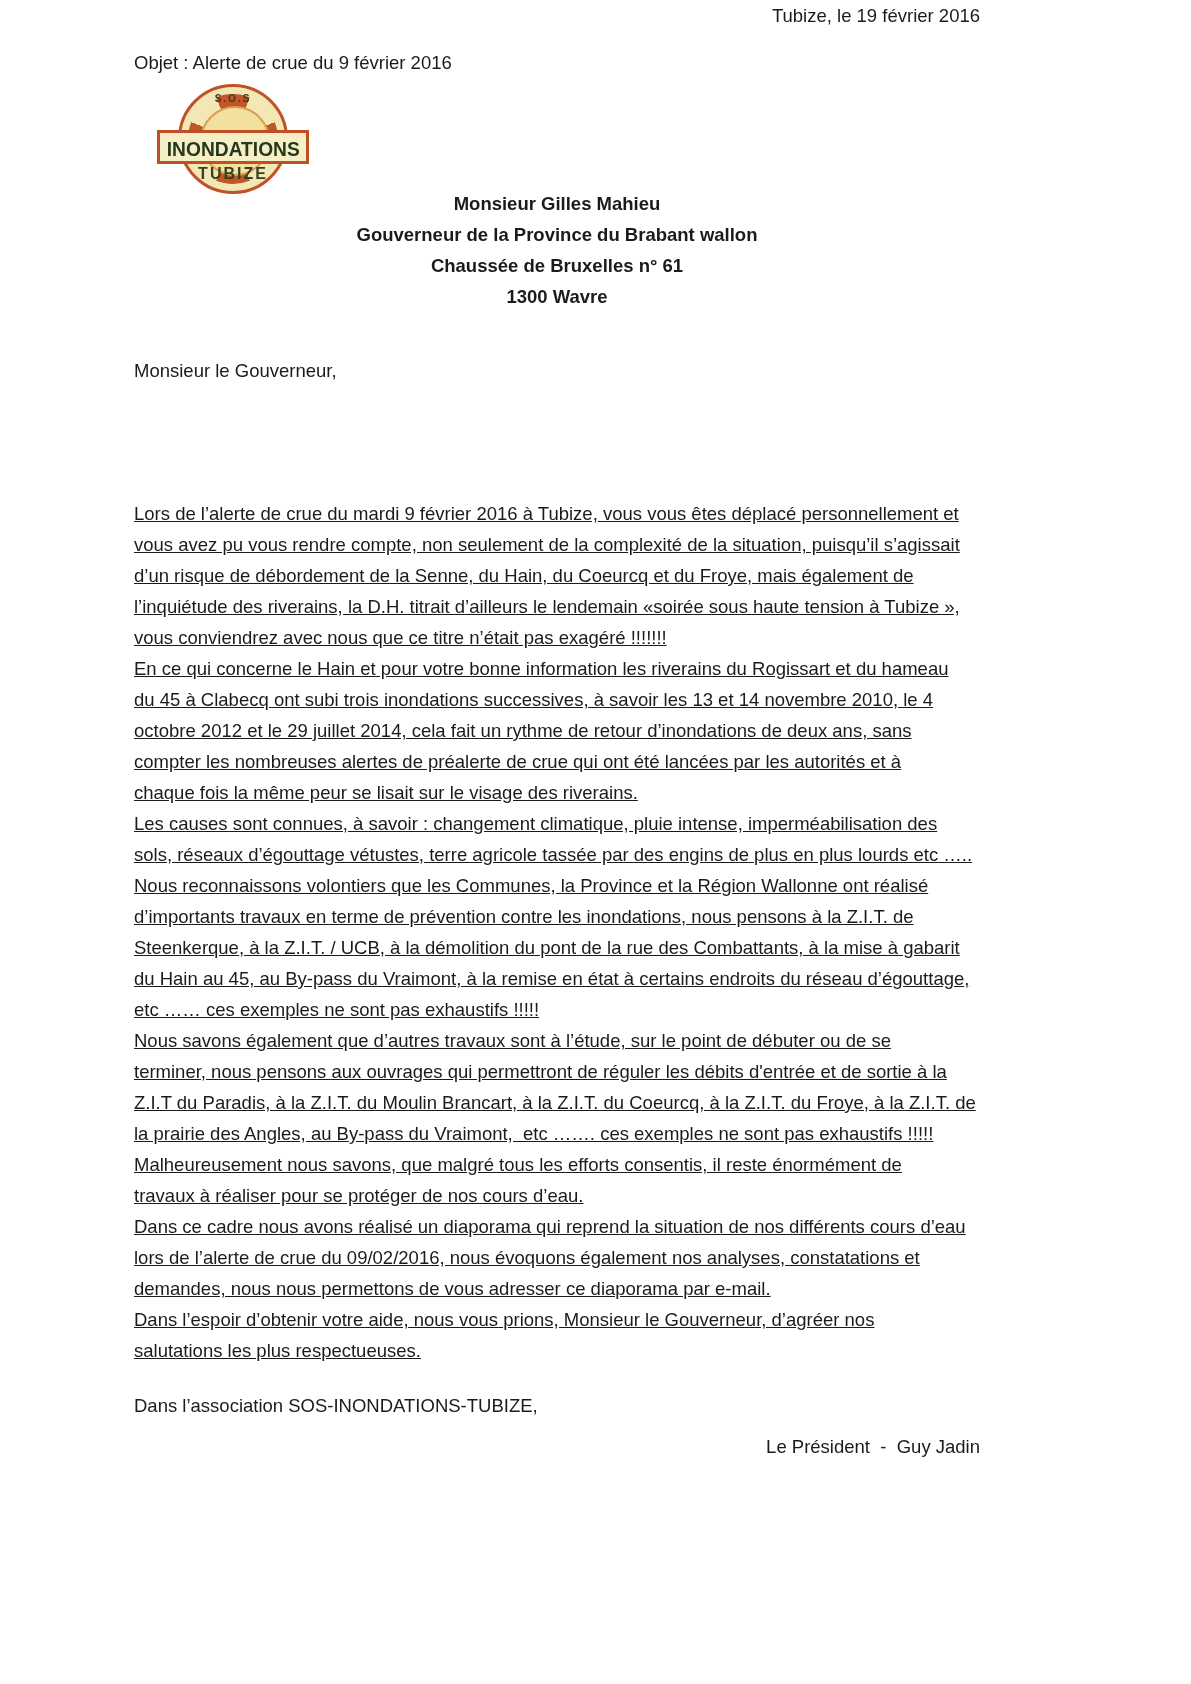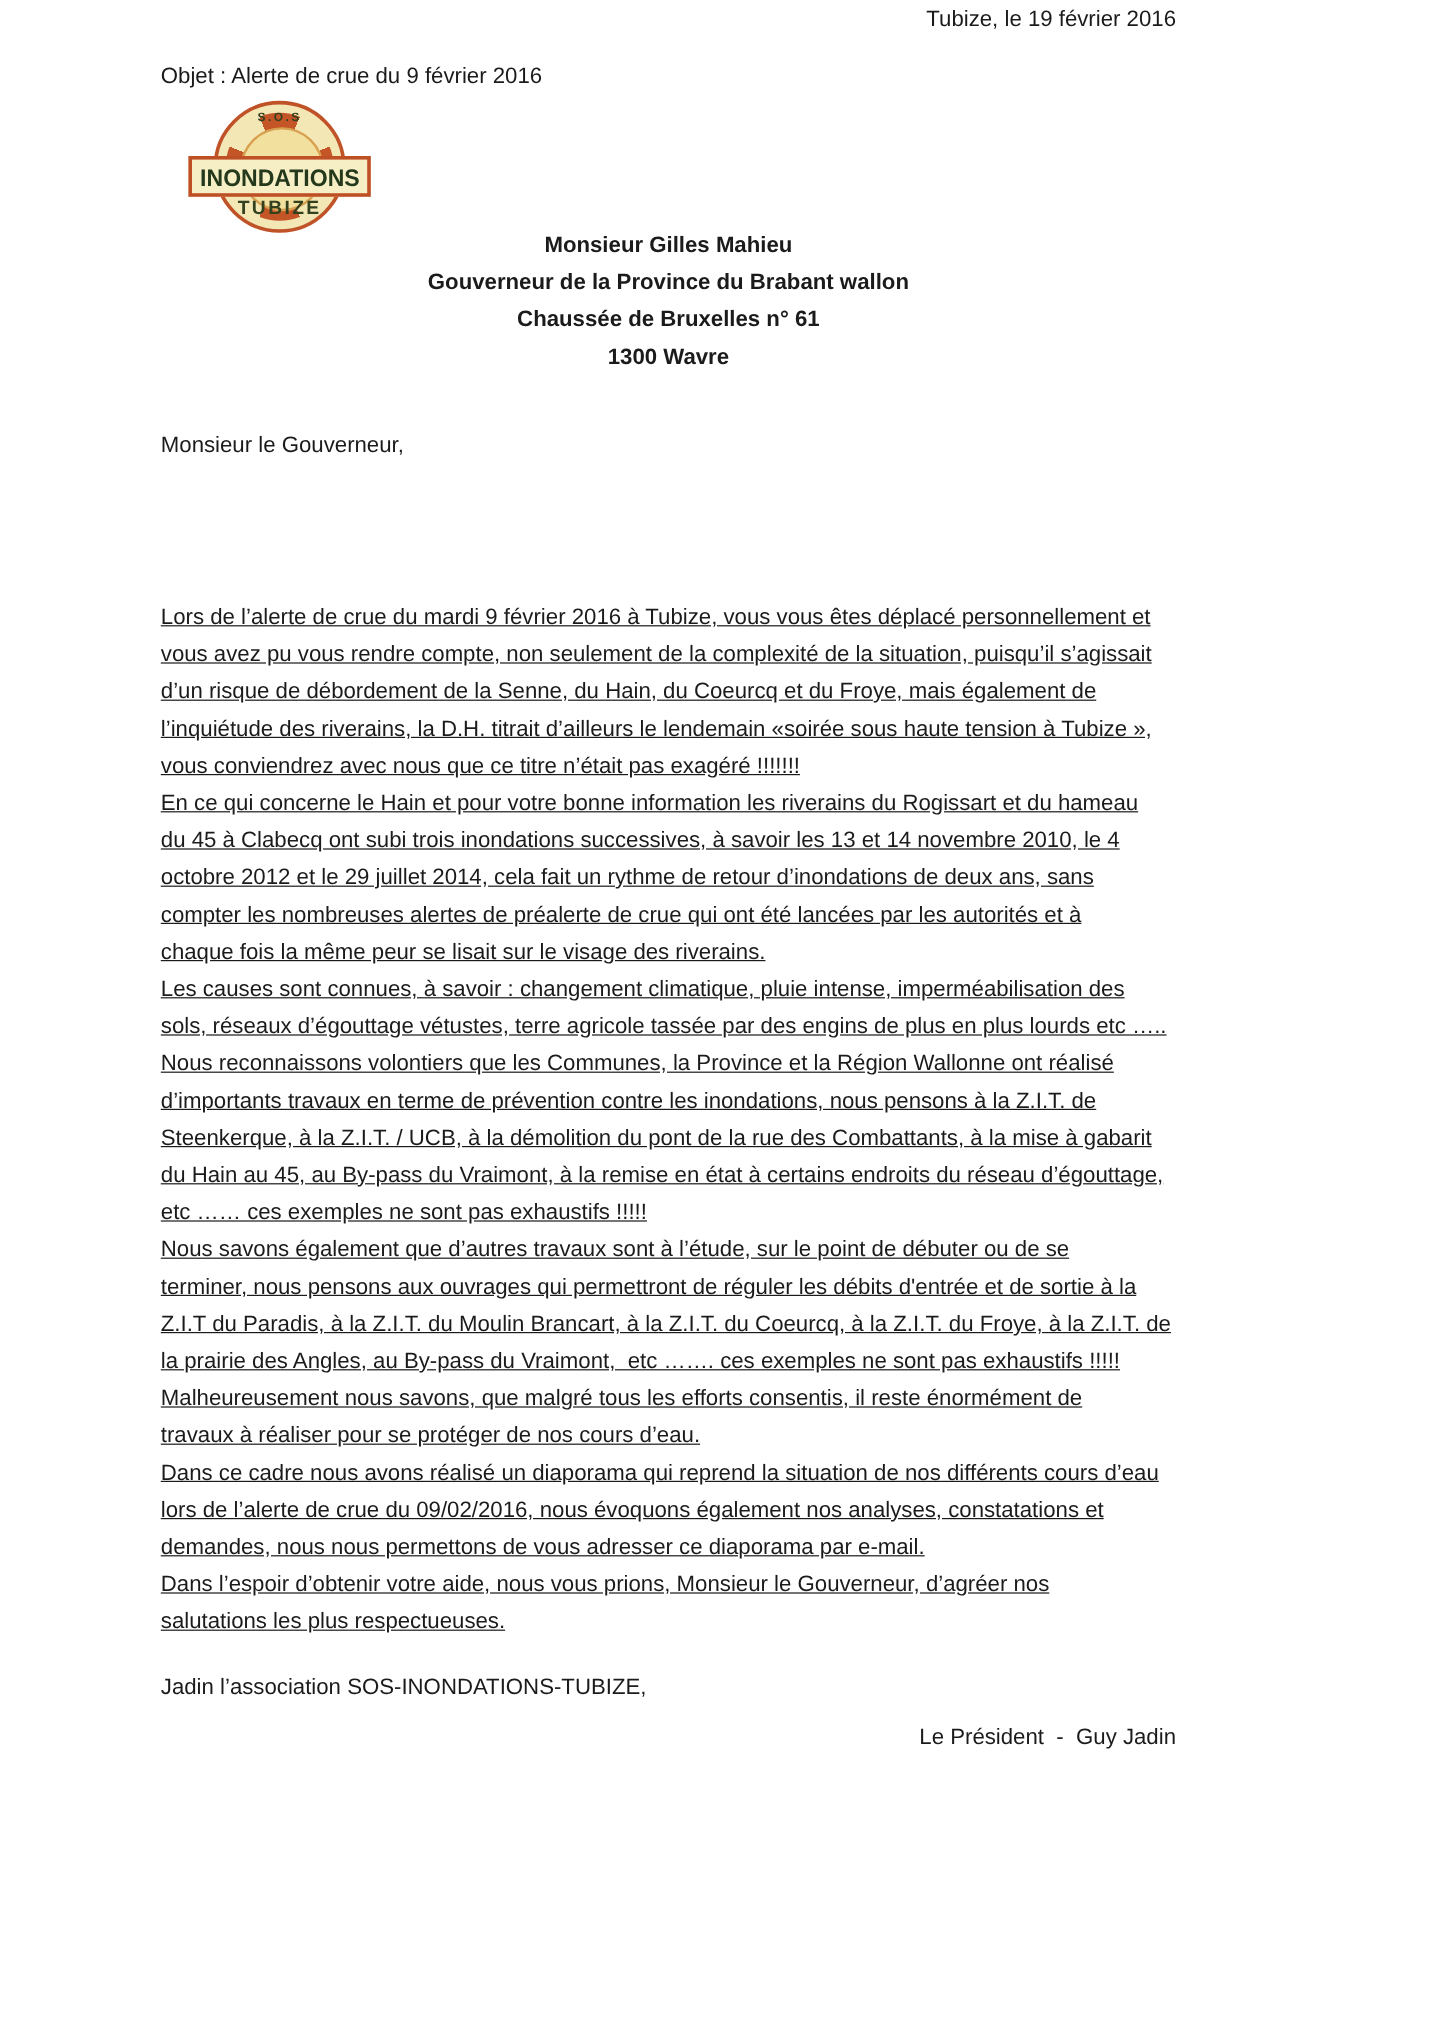--- a/index.html
+++ b/index.html
@@ -90,18 +90,18 @@
     <div class="recipient">
       
     <div class="r-line">Monsieur Gilles Mahieu</div><div class="r-line">Gouverneur de la Province du Brabant wallon</div><div class="r-line">Chaussée de Bruxelles n° 61</div><div class="r-line">1300 Wavre</div></div>
 
     <div class="salutation">Monsieur le Gouverneur,</div>
 
     <div class="body-block">
       
     <div class="b-line">Lors de l’alerte de crue du mardi 9 février 2016 à Tubize, vous vous êtes déplacé personnellement et</div><div class="b-line">vous avez pu vous rendre compte, non seulement de la complexité de la situation, puisqu’il s’agissait</div><div class="b-line">d’un risque de débordement de la Senne, du Hain, du Coeurcq et du Froye, mais également de</div><div class="b-line">l’inquiétude des riverains, la D.H. titrait d’ailleurs le lendemain «soirée sous haute tension à Tubize »,</div><div class="b-line">vous conviendrez avec nous que ce titre n’était pas exagéré !!!!!!!</div><div class="b-line">En ce qui concerne le Hain et pour votre bonne information les riverains du Rogissart et du hameau</div><div class="b-line">du 45 à Clabecq ont subi trois inondations successives, à savoir les 13 et 14 novembre 2010, le 4</div><div class="b-line">octobre 2012 et le 29 juillet 2014, cela fait un rythme de retour d’inondations de deux ans, sans</div><div class="b-line">compter les nombreuses alertes de préalerte de crue qui ont été lancées par les autorités et à</div><div class="b-line">chaque fois la même peur se lisait sur le visage des riverains.</div><div class="b-line">Les causes sont connues, à savoir : changement climatique, pluie intense, imperméabilisation des</div><div class="b-line">sols, réseaux d’égouttage vétustes, terre agricole tassée par des engins de plus en plus lourds etc …..</div><div class="b-line">Nous reconnaissons volontiers que les Communes, la Province et la Région Wallonne ont réalisé</div><div class="b-line">d’importants travaux en terme de prévention contre les inondations, nous pensons à la Z.I.T. de</div><div class="b-line">Steenkerque, à la Z.I.T. / UCB, à la démolition du pont de la rue des Combattants, à la mise à gabarit</div><div class="b-line">du Hain au 45, au By-pass du Vraimont, à la remise en état à certains endroits du réseau d’égouttage,</div><div class="b-line">etc …… ces exemples ne sont pas exhaustifs !!!!!</div><div class="b-line">Nous savons également que d’autres travaux sont à l’étude, sur le point de débuter ou de se</div><div class="b-line">terminer, nous pensons aux ouvrages qui permettront de réguler les débits d'entrée et de sortie à la</div><div class="b-line">Z.I.T du Paradis, à la Z.I.T. du Moulin Brancart, à la Z.I.T. du Coeurcq, à la Z.I.T. du Froye, à la Z.I.T. de</div><div class="b-line">la prairie des Angles, au By-pass du Vraimont,  etc ……. ces exemples ne sont pas exhaustifs !!!!!</div><div class="b-line">Malheureusement nous savons, que malgré tous les efforts consentis, il reste énormément de</div><div class="b-line">travaux à réaliser pour se protéger de nos cours d’eau.</div><div class="b-line">Dans ce cadre nous avons réalisé un diaporama qui reprend la situation de nos différents cours d’eau</div><div class="b-line">lors de l’alerte de crue du 09/02/2016, nous évoquons également nos analyses, constatations et</div><div class="b-line">demandes, nous nous permettons de vous adresser ce diaporama par e-mail.</div><div class="b-line">Dans l’espoir d’obtenir votre aide, nous vous prions, Monsieur le Gouverneur, d’agréer nos</div><div class="b-line">salutations les plus respectueuses.</div></div>
 
-    <div class="assoc">Jadin l’association SOS-INONDATIONS-TUBIZE,</div>
+    <div class="assoc">Dans l’association SOS-INONDATIONS-TUBIZE,</div>
     <div class="sig">Le Président  -  Guy Jadin</div>
 
   </div>
 
 </div>
 
 </body></html>

